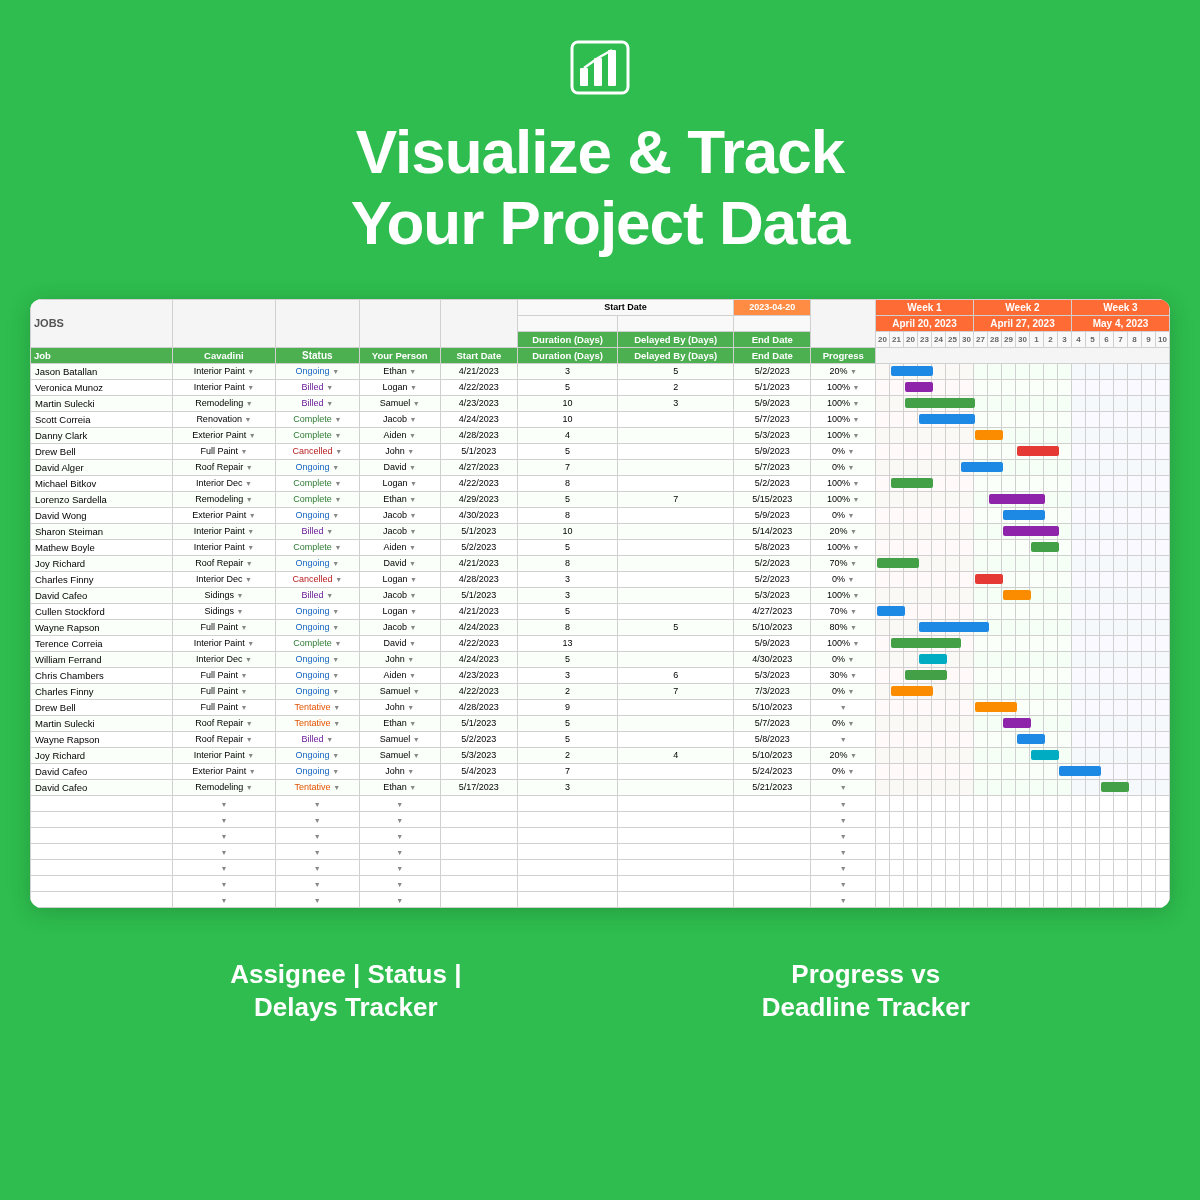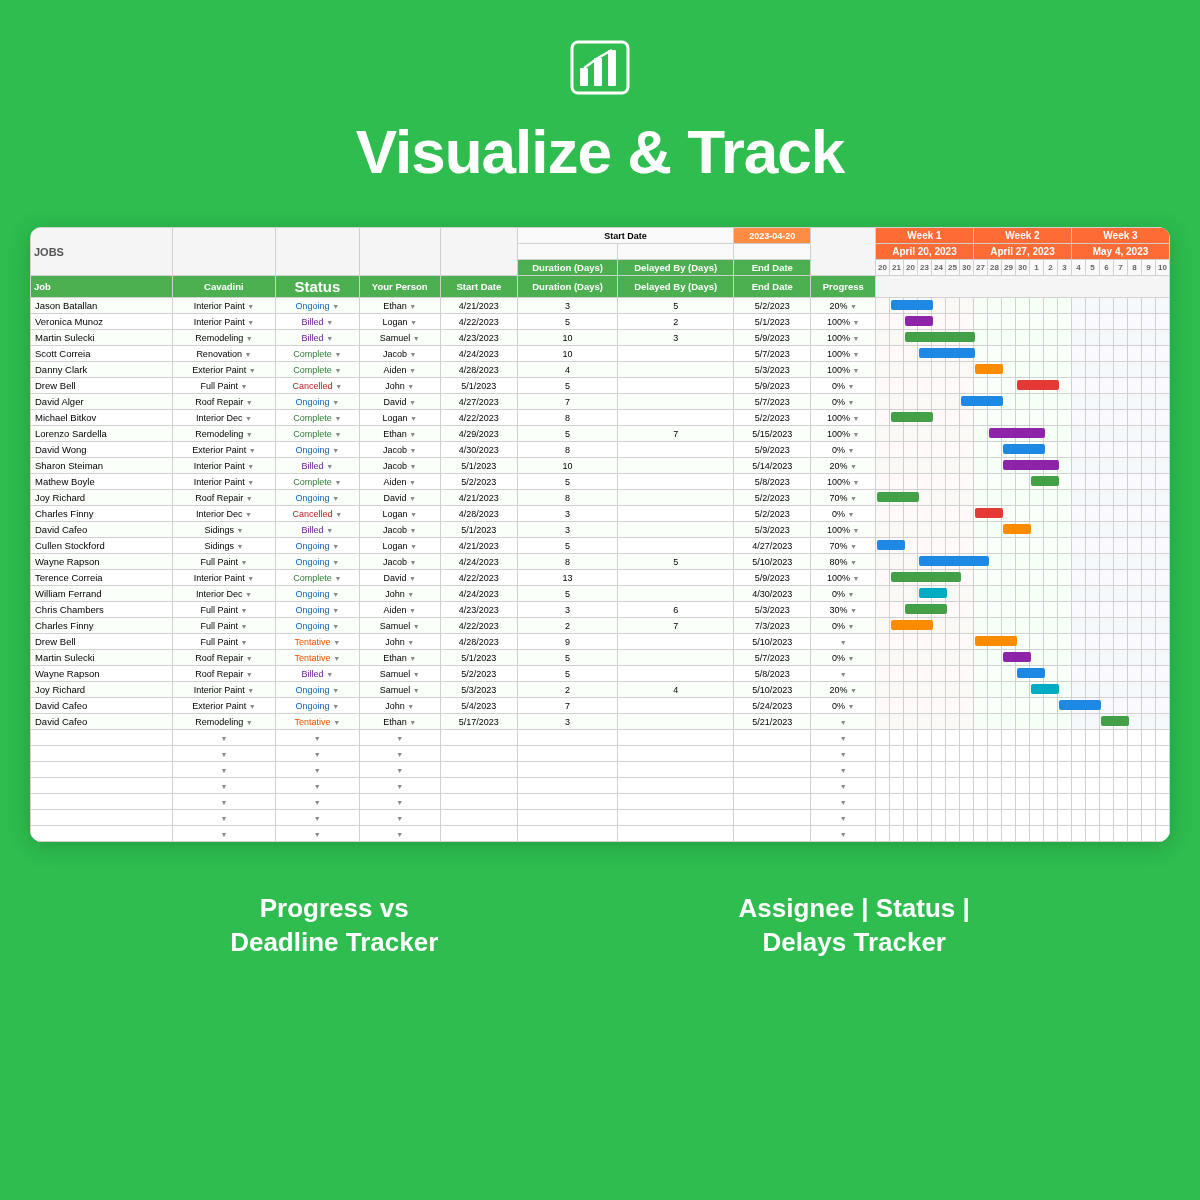--- a/index.html
+++ b/index.html
@@ -92,20 +92,21 @@
       <svg width="60" height="55" viewBox="0 0 60 55" fill="none">
         <rect x="2" y="2" width="56" height="51" rx="6" stroke="white" stroke-width="3" fill="none"></rect>
         <rect x="10" y="28" width="8" height="18" fill="white" rx="1"></rect>
         <rect x="24" y="18" width="8" height="28" fill="white" rx="1"></rect>
         <rect x="38" y="10" width="8" height="36" fill="white" rx="1"></rect>
         <polyline points="14,28 28,18 42,10" stroke="white" stroke-width="2.5" fill="none"></polyline>
       </svg>
     </span>
     <h1>
       <span>Visualize &amp; Track</span><br>
+      <span>Your Project Data</span>
     </h1>
   </div>
 </div>
 
 <div class="spreadsheet-wrapper">
   <table>
     <thead>
 
       <tr>
         <th class="hdr-jobs col-job" rowspan="3">JOBS</th>
@@ -151,21 +152,21 @@
         <th class="day-num gantt-col">6</th>
         <th class="day-num gantt-col">7</th>
         <th class="day-num gantt-col">8</th>
         <th class="day-num gantt-col">9</th>
         <th class="day-num gantt-col">10</th>
       </tr>
 
       <tr style="background:#4CAF50;">
         <th class="hdr-col col-job" style="background:#4CAF50;color:white;font-weight:bold;font-size:9.5px;">Job</th>
         <th class="hdr-col col-category" style="background:#4CAF50;color:white;font-size:9.5px;">Cavadini</th>
-        <th class="hdr-col col-status" style="background:#4CAF50;color:white;font-size:15px;">Status</th>
+        <th class="hdr-col col-status" style="background:#4CAF50;color:white;font-size:10px;">Status</th>
         <th class="hdr-col col-sales" style="background:#4CAF50;color:white;font-size:9.5px;">Your Person</th>
         <th class="hdr-col col-start" style="background:#4CAF50;color:white;font-size:9.5px;">Start Date</th>
         <th class="hdr-col col-duration" style="background:#4CAF50;color:white;font-size:9.5px;">Duration (Days)</th>
         <th class="hdr-col col-delayed" style="background:#4CAF50;color:white;font-size:9.5px;">Delayed By (Days)</th>
         <th class="hdr-col col-end" style="background:#4CAF50;color:white;font-size:9.5px;">End Date</th>
         <th class="hdr-col col-progress" style="background:#4CAF50;color:white;font-size:9.5px;">Progress</th>
         <th colspan="21" style="background:#f5f5f5;"></th>
       </tr>
     </thead>
     <tbody id="table-body">
@@ -1310,18 +1311,18 @@
           <td></td>
           <td></td>
           <td></td>
   </tr>
       </tbody>
   </table>
 </div>
 
 <div class="footer-text">
   <div class="footer-item">
-    Progress vs<br>Deadline Tracker
+    Assignee | Status |<br>Delays Tracker
   </div>
   <div class="footer-item">
-    Assignee | Status |<br>Delays Tracker
+    Progress vs<br>Deadline Tracker
   </div>
 </div>
 
 </body></html>

